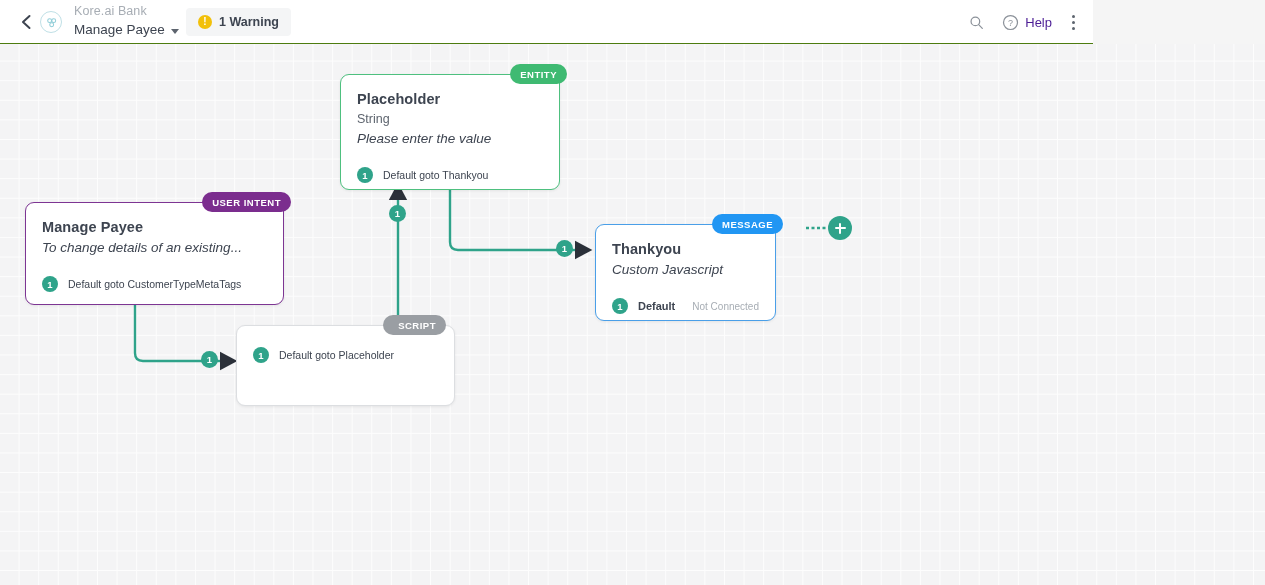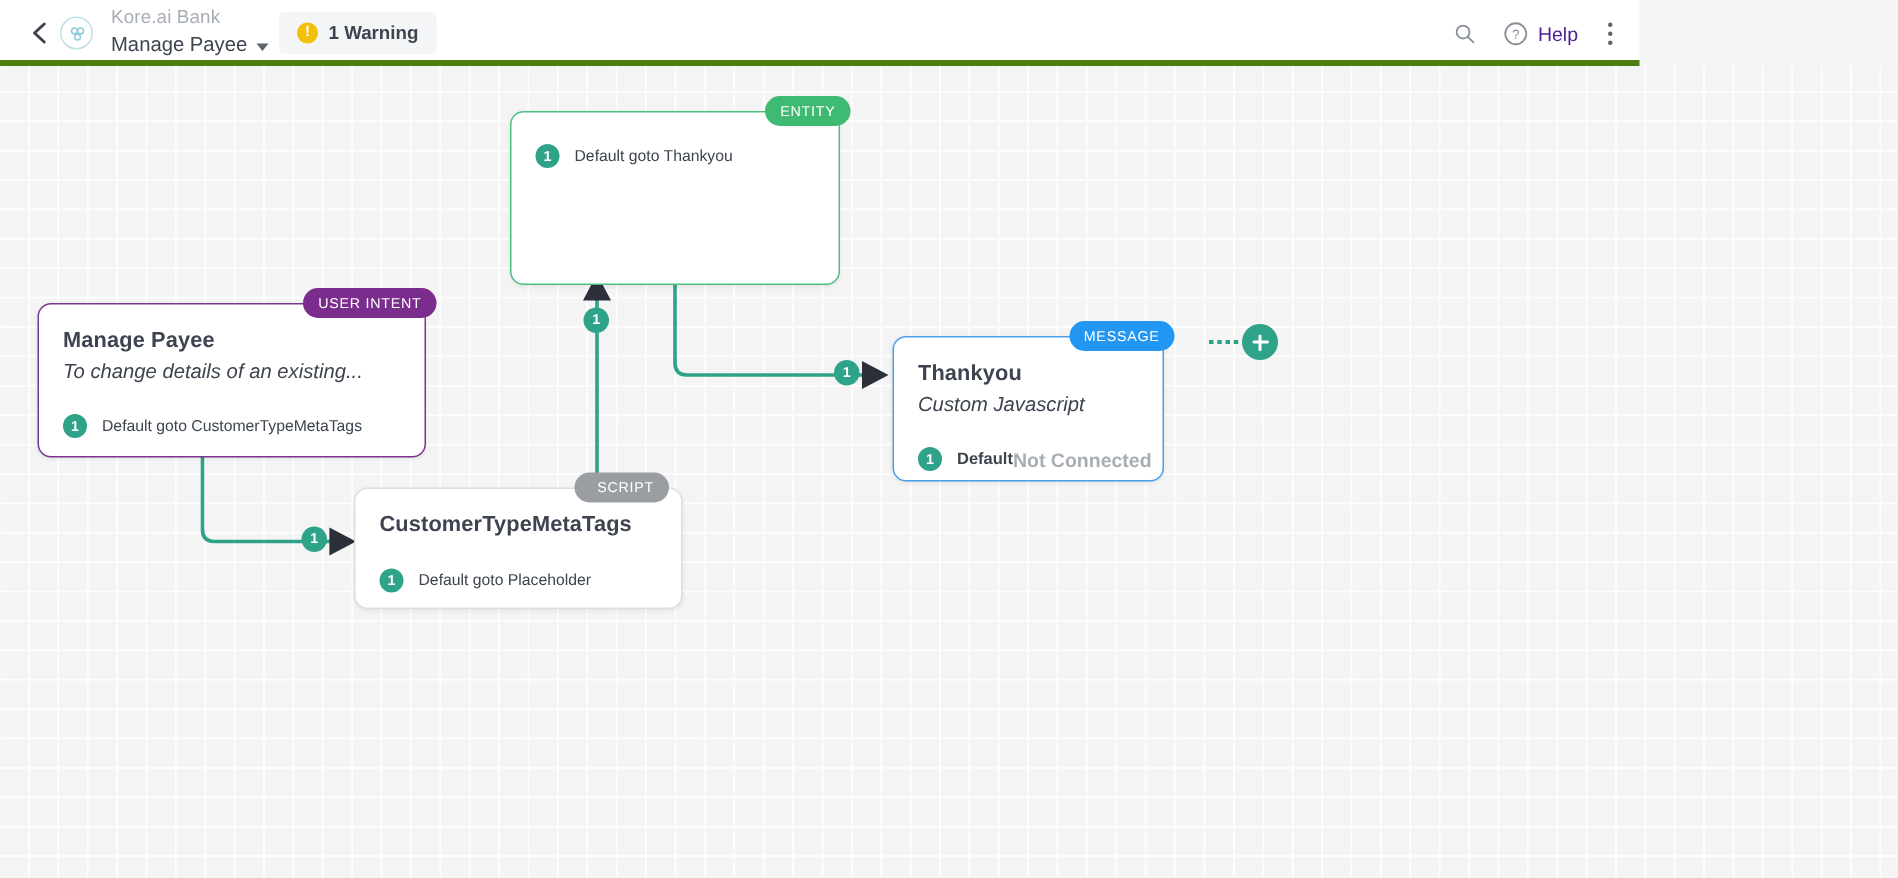--- a/index.html
+++ b/index.html
@@ -15,21 +15,21 @@
     -webkit-font-smoothing: antialiased;
   }
 
   
   .header {
     position: absolute;
     left: 0; top: 0;
     width: 1093px;
     height: 44px;
     background: #ffffff;
-    border-bottom: 4px solid #4d7c0f;
+    border-bottom: 1px solid #4d7c0f;
     box-sizing: border-box;
   }
   .back-btn {
     position: absolute;
     left: 14px; top: 10px;
     width: 24px; height: 24px;
     display: flex; align-items: center; justify-content: center;
     cursor: pointer;
   }
   .back-btn svg { display: block; }
@@ -175,21 +175,21 @@
   .node.script  { border: 1.6px solid #dcdee1; }
 
   .badge {
     position: absolute;
     top: -11px;
     height: 20px;
     border-radius: 10px;
     display: flex; align-items: center; justify-content: center;
     padding: 0 10px;
     font-size: 9.5px;
-    font-weight: normal;
+    font-weight: bold;
     letter-spacing: .5px;
     color: #ffffff;
     white-space: nowrap;
   }
   .badge.intent  { background: #7b2d8e; right: -8px; }
   .badge.entity  { background: #3fba72; right: -8px; }
   .badge.message { background: #2196f3; right: -8px; }
   .badge.script  { background: #9a9ea3; right: 8px; padding-left: 15px;  }
 
   .node-body { padding: 16px 16px 0 16px; }
@@ -226,25 +226,24 @@
     flex: none;
   }
   .conn-label {
     font-size: 10.5px;
     color: #3d4450;
     margin-left: 10px;
     white-space: nowrap;
   }
   .conn-label.bold { font-weight: bold; font-size: 11px; }
   .conn-status {
-    font-size: 13px;
+    font-size: 10px;
     color: #a7adb4;
     margin-left: auto;
     white-space: nowrap;
-    font-weight: bold;
   }
 
   
   #node-manage-payee      { left: 25px;  top: 158px; width: 259px; height: 103px; }
   #node-placeholder       { left: 340px; top: 30px;  width: 220px; height: 116px; }
   #node-thankyou          { left: 595px; top: 180px; width: 181px; height: 97px; }
   #node-customertypemetatags { left: 236px; top: 281px; width: 219px; height: 81px; }
 
   
   .add-btn {
@@ -372,20 +371,25 @@
       <div class="node-sub italic">To change details of an existing...</div>
     </div>
     <div class="node-foot">
       <span class="conn-num">1</span>
       <span class="conn-label">Default goto CustomerTypeMetaTags</span>
     </div>
   </div>
 
   <div class="node entity" id="node-placeholder">
     <div class="badge entity">ENTITY</div>
+    <div class="node-body">
+      <div class="node-title">Placeholder</div>
+      <div class="node-sub">String</div>
+      <div class="node-sub italic">Please enter the value</div>
+    </div>
     <div class="node-foot">
       <span class="conn-num">1</span>
       <span class="conn-label">Default goto Thankyou</span>
     </div>
   </div>
 
   <div class="node message" id="node-thankyou">
     <div class="badge message">MESSAGE</div>
     <div class="node-body">
       <div class="node-title">Thankyou</div>
@@ -393,23 +397,20 @@
     </div>
     <div class="node-foot">
       <span class="conn-num">1</span>
       <span class="conn-label bold">Default</span>
       <span class="conn-status">Not Connected</span>
     </div>
   </div>
 
   <div class="node script" id="node-customertypemetatags">
     <div class="badge script">SCRIPT</div>
-    <div class="node-body">
-      <div class="node-title">CustomerTypeMetaTags</div>
-    </div>
     <div class="node-foot">
       <span class="conn-num">1</span>
       <span class="conn-label">Default goto Placeholder</span>
     </div>
   </div>
 
   <div class="add-btn"></div>
 
 </div>
 

